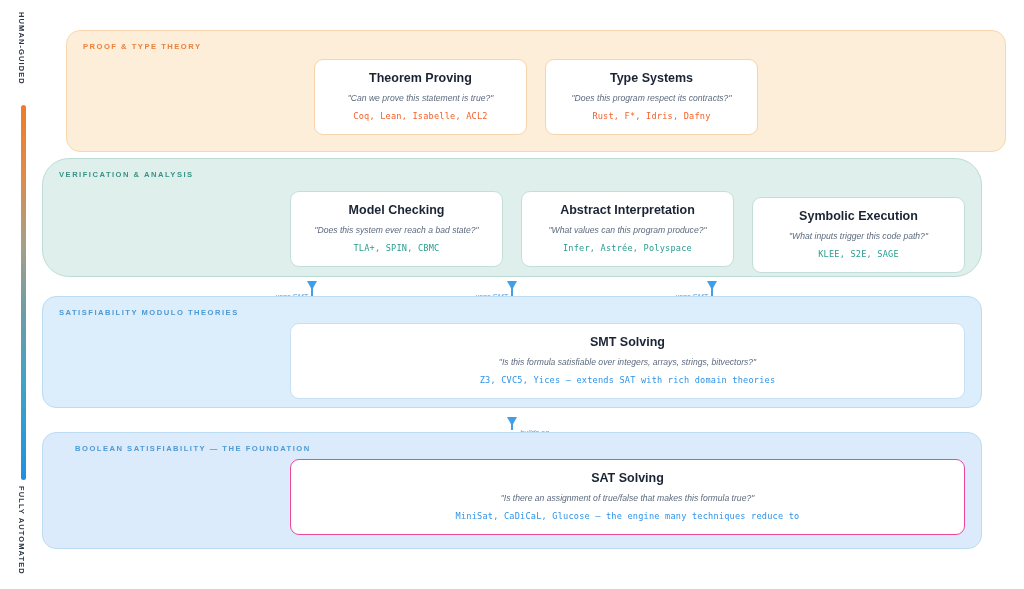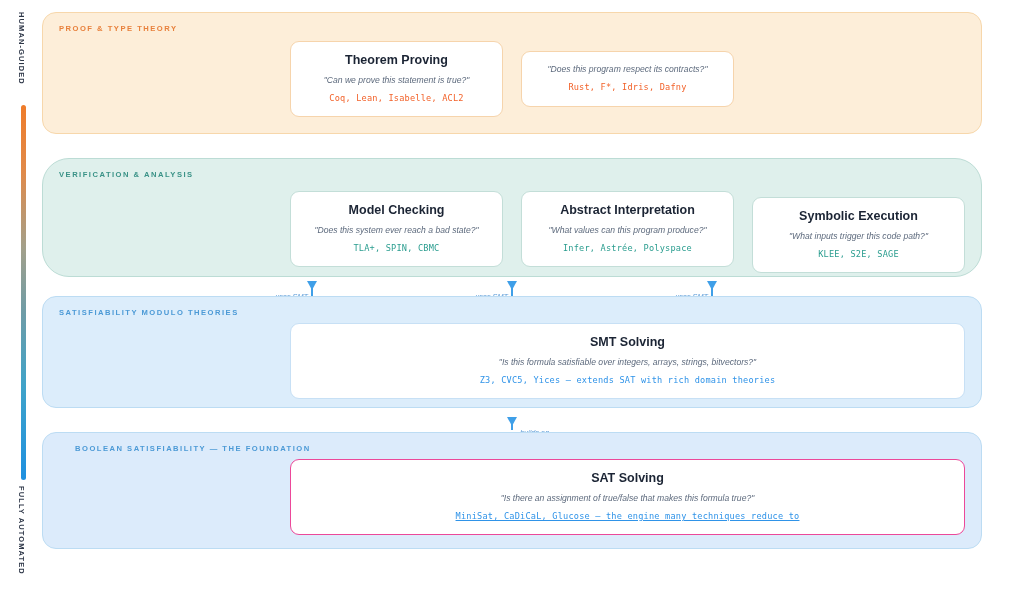--- a/index.html
+++ b/index.html
@@ -93,21 +93,21 @@
   .band.proof       { background: #fdeed9; border: 1px solid #f7d7ab; }
   .band.proof .band-header { color: #e8813c; }
   .band.verif       { background: #dff0ec; border: 1px solid #bcdcd5; }
   .band.verif .band-header { color: #3a9287; }
   .band.smt         { background: #dcedfb; border: 1px solid #bcdcf3; }
   .band.smt .band-header { color: #4c9ad6; }
   .band.sat         { background: #dcebfb; border: 1px solid #bcdcf3; }
   .band.sat .band-header { color: #4c9ad6; padding-left: 16px; }
 
   
-  .band.proof { top: 12px;  height: 122px; }
+  .band.proof { top: 30px;  height: 122px; margin-left: 24px; }
   .band.verif { top: 158px; height: 119px; border-radius: 27px; }
   .band.smt   { top: 296px; height: 112px; }
   .band.sat   { top: 432px; height: 117px; }
 
   
   .card {
     background: #ffffff;
     border-radius: 9px;
     padding: 11px 12px 12px 12px;
     box-sizing: border-box;
@@ -134,21 +134,21 @@
   }
   .card-tools {
     font-family: "DejaVu Sans Mono", monospace;
     font-size: 8.6px;
     line-height: 1.3;
     letter-spacing: 0.2px;
   }
   .card.proof-card .card-tools { color: #f2622a; }
   .card.verif-card .card-tools { color: #2a9d8f; }
   .card.smt-card   .card-tools { color: #2f93e8; }
-  .card.sat-card   .card-tools { color: #2f93e8; text-decoration: underline; }
+  .card.sat-card   .card-tools { color: #2f93e8; }
 
   
   .col2 { grid-column: 2 / 3; }
   .col3 { grid-column: 3 / 4; }
   .col4 { grid-column: 4 / 5; margin-top: 12px; }
   .span234 { grid-column: 2 / 5; }
 
   
   .connector {
     position: absolute;
@@ -205,20 +205,21 @@
 
   <div class="band proof">
     <div class="band-header">PROOF &amp; TYPE THEORY</div>
     <div class="band-body">
       <div class="card proof-card col2">
         <div class="card-title">Theorem Proving</div>
         <div class="card-question">"Can we prove this statement is true?"</div>
         <div class="card-tools">Coq, Lean, Isabelle, ACL2</div>
       </div>
       <div class="card proof-card col3">
+        <div class="card-title">Type Systems</div>
         <div class="card-question">"Does this program respect its contracts?"</div>
         <div class="card-tools">Rust, F*, Idris, Dafny</div>
       </div>
     </div>
   </div>
 
   <div class="band verif">
     <div class="band-header">VERIFICATION &amp; ANALYSIS</div>
     <div class="band-body">
       <div class="card verif-card col2">

